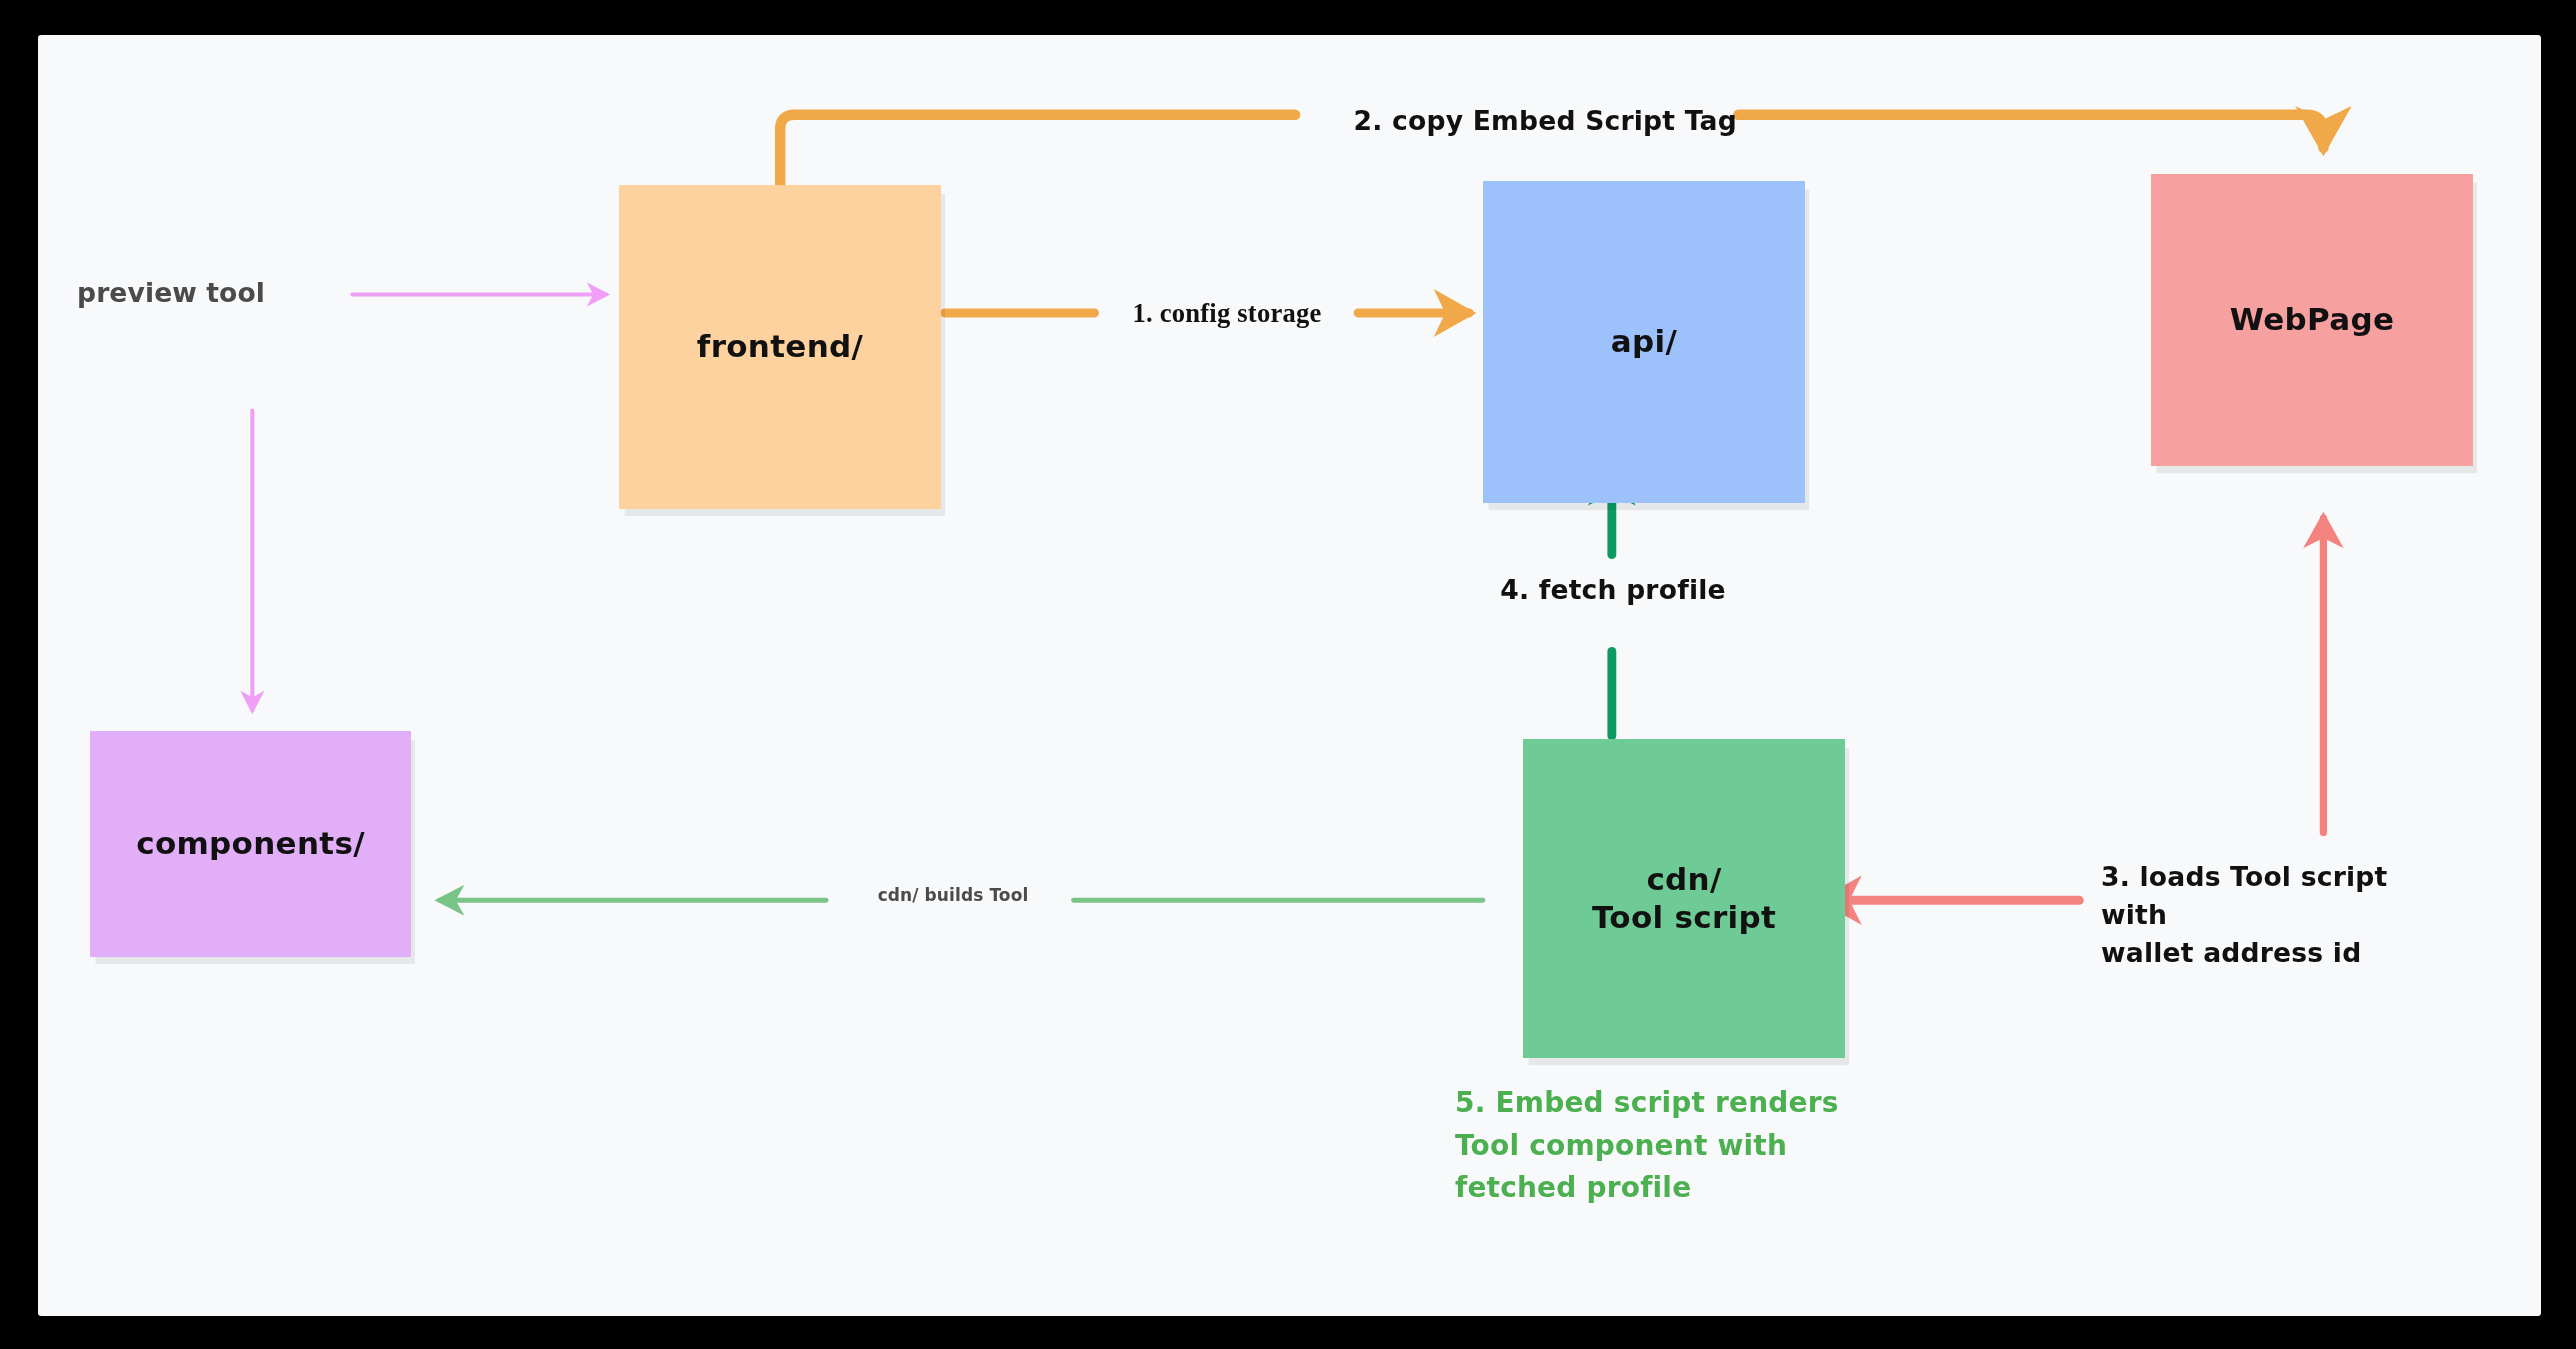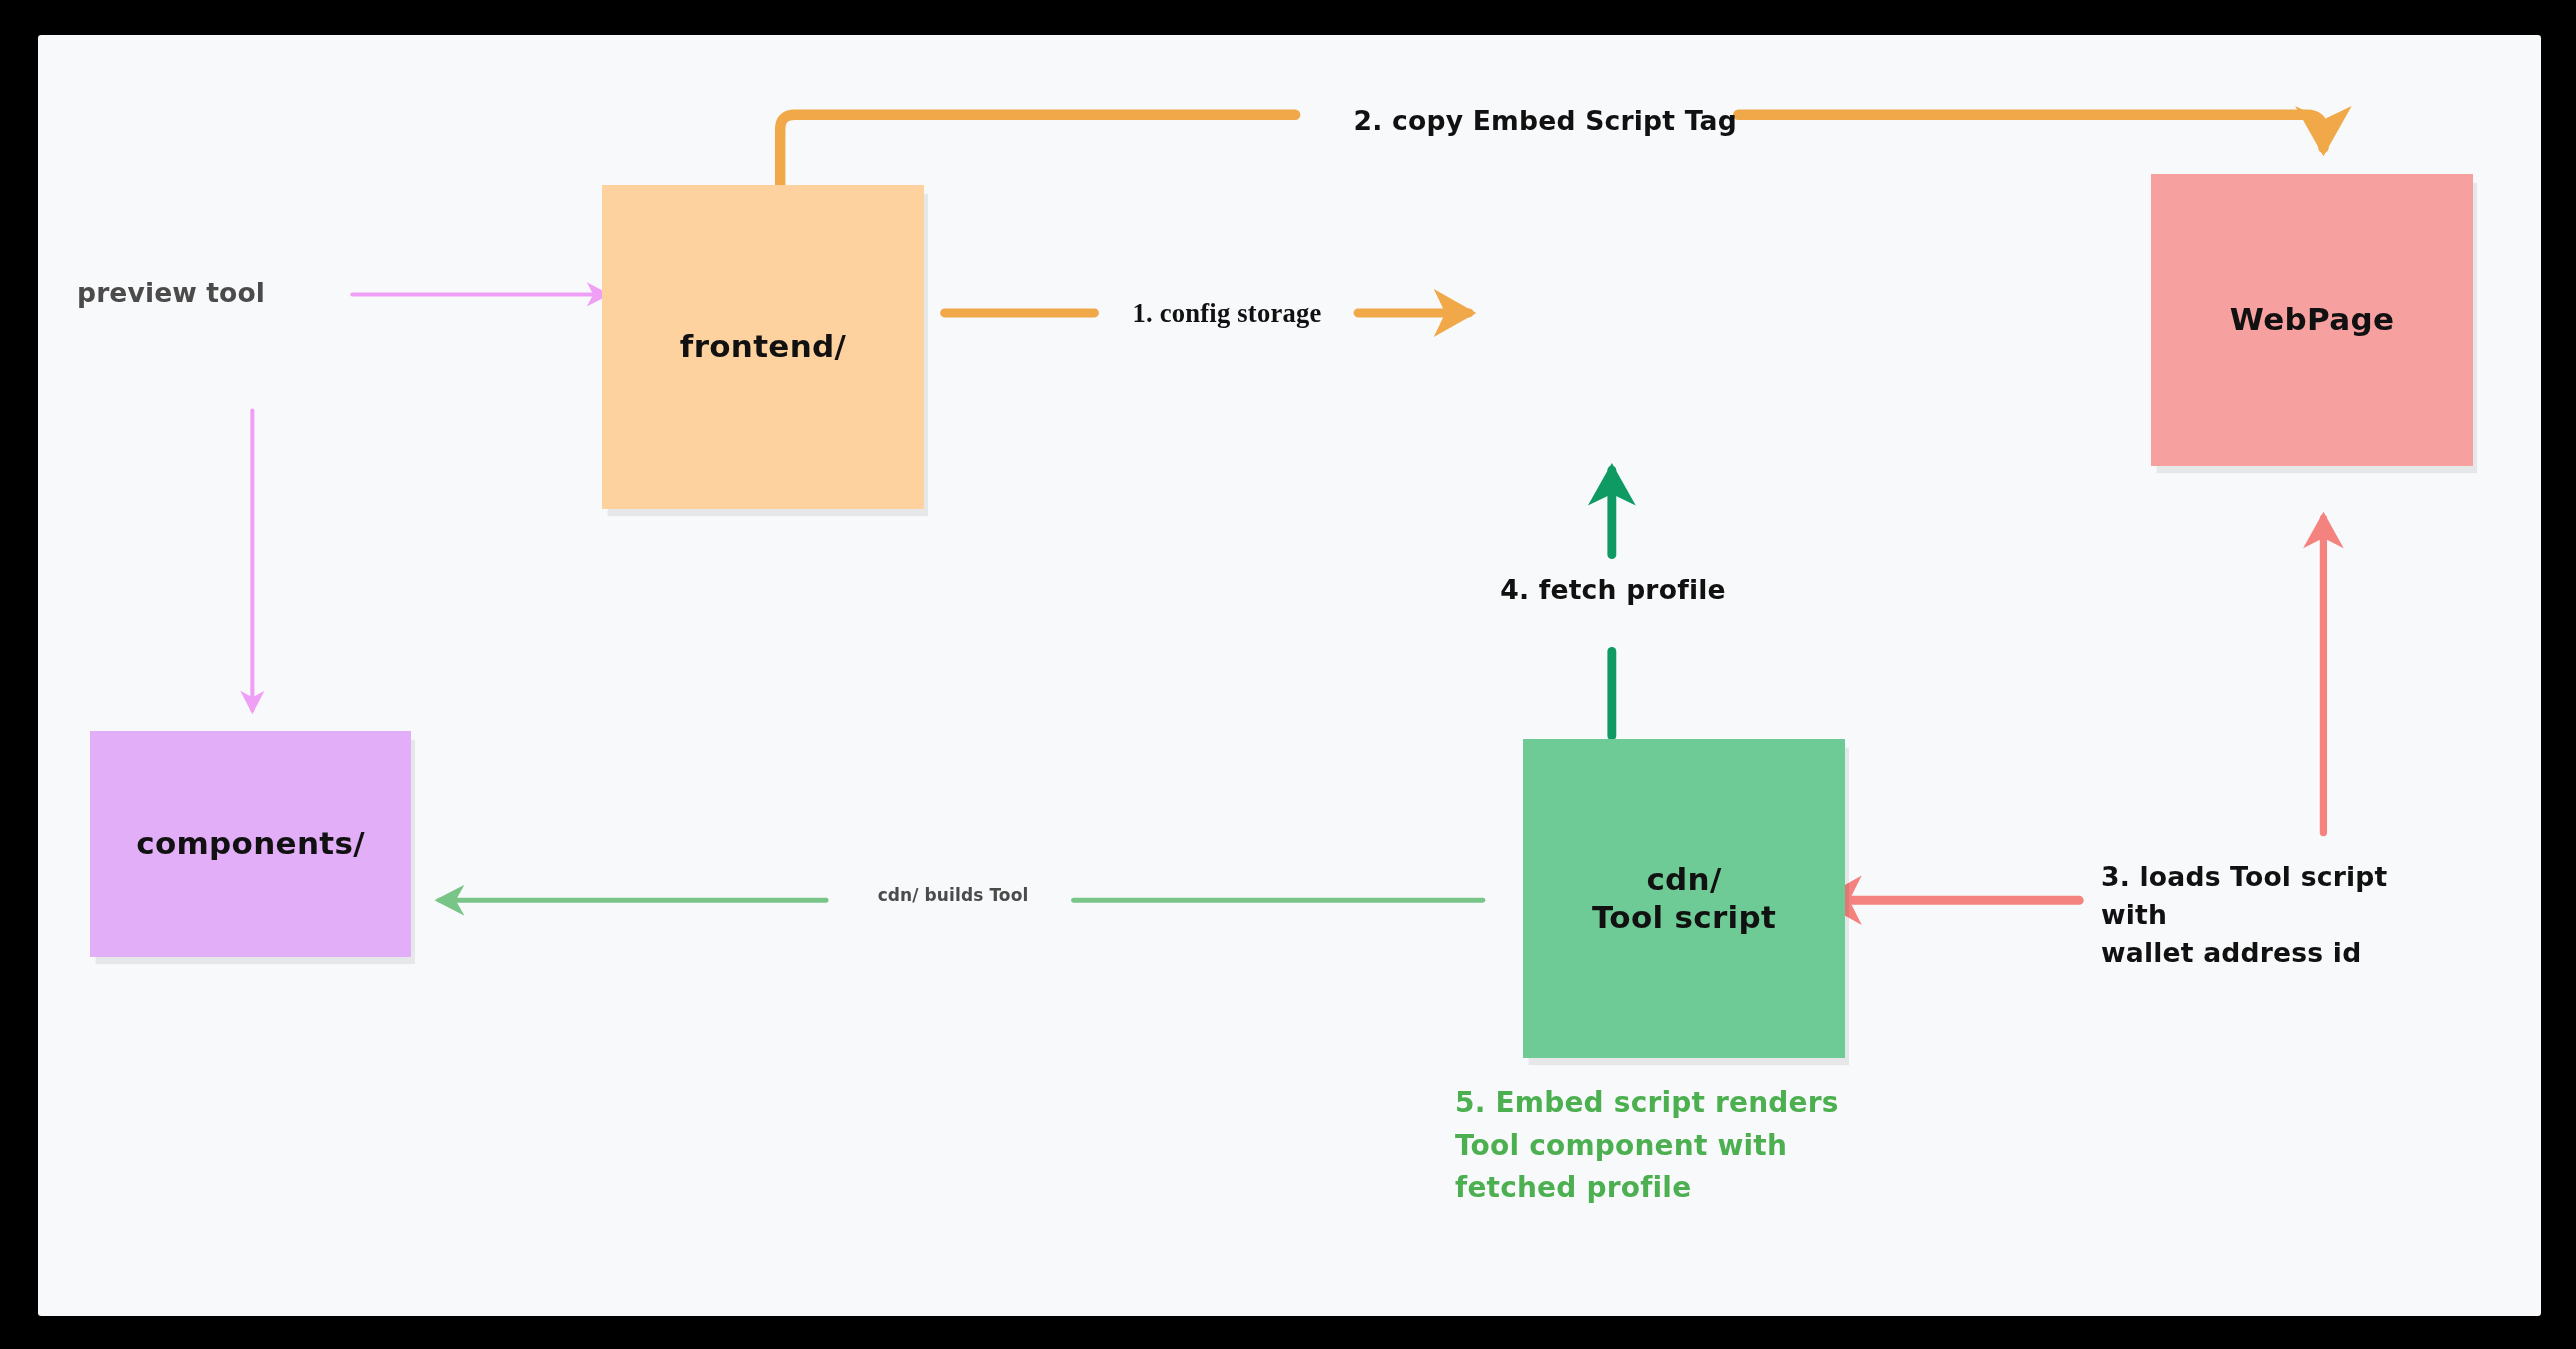--- a/index.html
+++ b/index.html
@@ -99,24 +99,27 @@
       <line x1="1953" y1="645" x2="1953" y2="540" stroke="#0e9a62" stroke-width="11" stroke-linecap="round" marker-end="url(#arrow-green)"></line>
       <line x1="1953" y1="870" x2="1953" y2="765" stroke="#0e9a62" stroke-width="11" stroke-linecap="round"></line>
 
       <line x1="2836" y1="990" x2="2836" y2="600" stroke="#f4827f" stroke-width="9" stroke-linecap="round" marker-end="url(#arrow-red)"></line>
       <line x1="2533" y1="1074" x2="2218" y2="1074" stroke="#f4827f" stroke-width="11" stroke-linecap="round" marker-end="url(#arrow-red)"></line>
 
       <line x1="1793" y1="1074" x2="1285" y2="1074" stroke="#79c487" stroke-width="6" stroke-linecap="round"></line>
       <line x1="978" y1="1074" x2="498" y2="1074" stroke="#79c487" stroke-width="6" stroke-linecap="round" marker-end="url(#arrow-greenlight)"></line>
     </svg>
 
-    <div class="node" style="left:564px; top:150px; width:322px; height:324px; background:#fdd29f;">
+    <div class="node" style="left:581px; top:150px; width:322px; height:324px; background:#fdd29f;">
       <span class="node-label">frontend/</span>
     </div>
 
+    <div class="node" style="left:1445px; top:146px; width:322px; height:322px; background:#9dc1fb;">
+      <span class="node-label">api/</span>
+    </div>
 
     <div class="node" style="left:2113px; top:139px; width:322px; height:292px; background:#f7a0a0;align-items:center;">
       <span class="node-label">WebPage</span>
     </div>
 
     <div class="node" style="left:52px; top:696px; width:321px; height:226px; background:#e2aef8;">
       <span class="node-label">components/</span>
     </div>
 
     <div class="node" style="left:1445px; top:704px; width:322px; height:319px; background:#6ecb96;margin-left:40px;">

